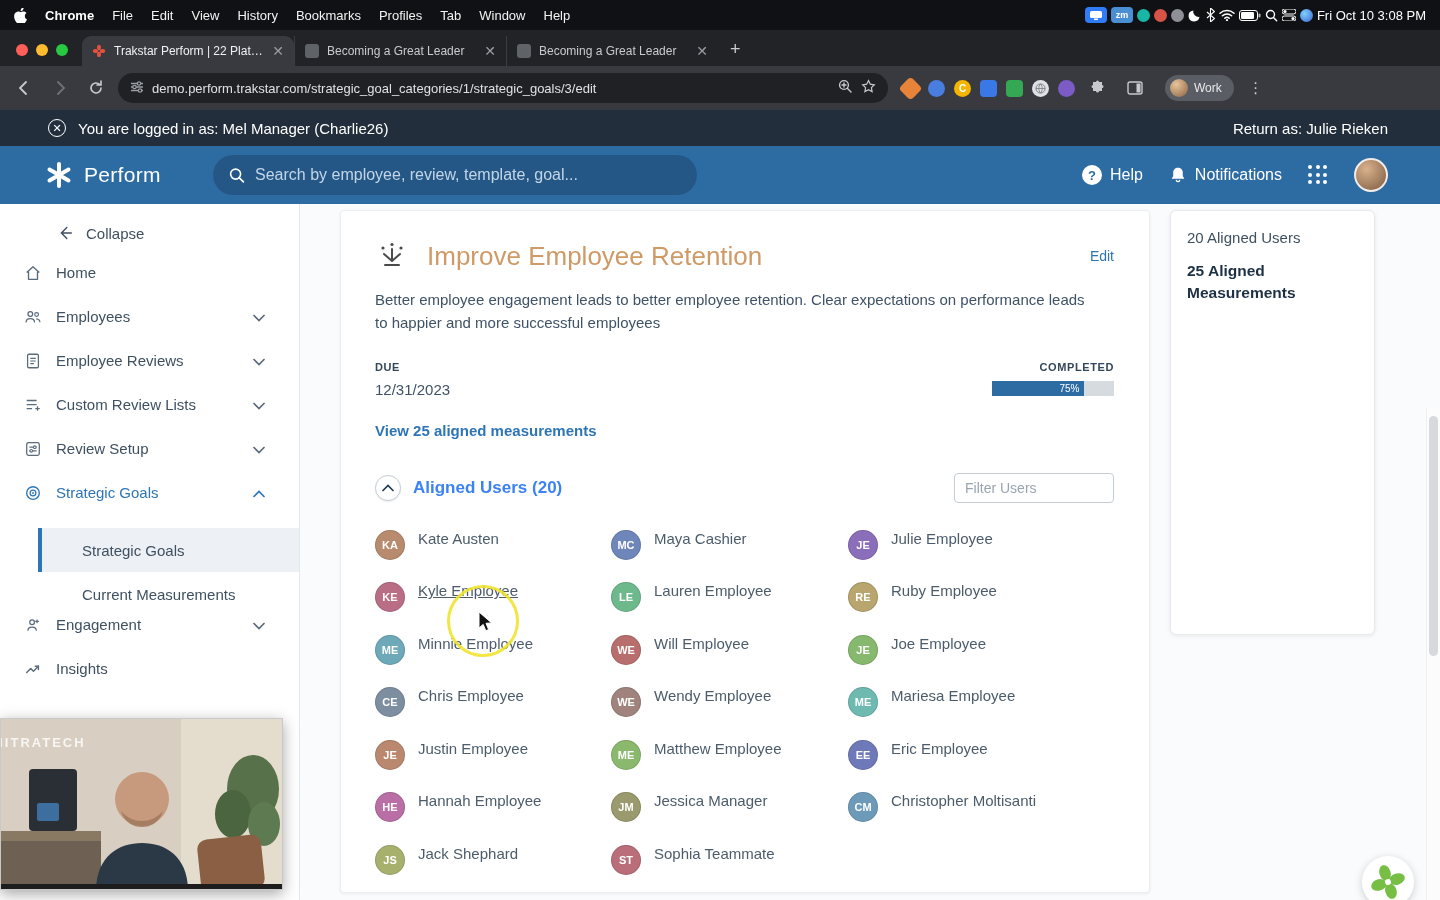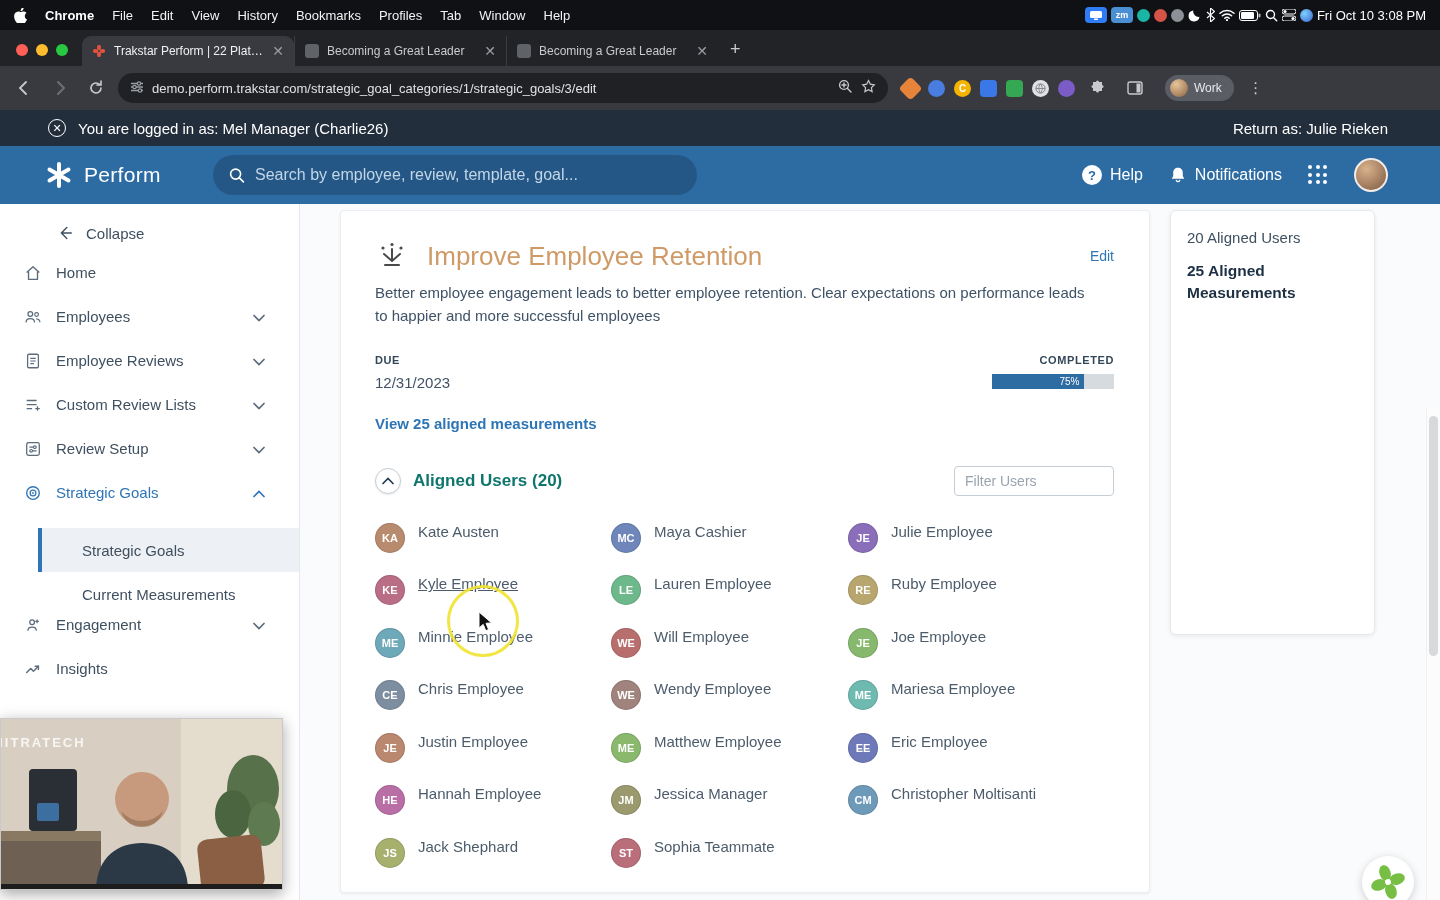--- a/index.html
+++ b/index.html
@@ -86,33 +86,33 @@
   .sub-item { display:flex; align-items:center; height:44px; margin-left:38px; padding-left:44px; color:#3f5060; font-size:15px; }
   .sub-item.selected { background:#edf0f4; border-left:4px solid var(--link_blue,#2e75b5); padding-left:40px; }
   .main { position:absolute; top:0; left:300px; width:1140px; height:696px; }
 
   .card { position:absolute; left:40px; top:6px; width:810px; height:683px; background:#fff;
     border:1px solid #eceef1; box-shadow:0 1px 3px rgba(16,24,40,.07); border-radius:4px;
     padding:0 35px 0 34px; overflow:hidden; }
   .goal-head { display:flex; align-items:center; gap:18px; margin-top:28px; }
   .goal-title { font-size:26px; color:var(--title_tan,#cf9a66); font-weight:400; }
   .edit-link { margin-left:auto; color:var(--link_blue,#2e75b5); font-size:14px; cursor:pointer; }
-  .goal-desc { margin-top:8px; max-width:725px; color:#3f5266; font-size:15px; line-height:1.55; }
+  .goal-desc { margin-top:15px; max-width:725px; color:#3f5266; font-size:15px; line-height:1.55; }
   .due-row { display:flex; margin-top:26px; }
   .mini-label { font-size:11px; font-weight:bold; color:#33475b; letter-spacing:.6px; }
   .due-date { margin-top:8px; font-size:15px; color:#3f5266; }
   .completed-block { margin-left:auto; width:122px; text-align:right; }
   .progress { margin-top:8px; width:122px; height:15px; background:#d6dbe0; overflow:hidden; }
   .progress-fill { height:100%; background:var(--progress_blue,#2d6ba3); color:#fff; font-size:10px;
     display:flex; align-items:center; justify-content:flex-end; padding-right:4px; }
   .view-link { margin-top:24px; color:var(--link_blue,#2e75b5); font-size:15px; font-weight:600; cursor:pointer; width:max-content; }
   .au-head { margin-top:34px; display:flex; align-items:center; gap:12px; }
   .chev-circle { width:26px; height:26px; border-radius:50%; border:1px solid #c4cdd5; background:#fff;
     box-shadow:0 1px 2px rgba(0,0,0,.08); display:flex; align-items:center; justify-content:center; color:#203b56; }
-  .au-title { font-size:17px; font-weight:bold; color:#0f766e; }
+  .au-title { font-size:17px; font-weight:bold; color:#3b82f6; }
   .filter-input { margin-left:auto; width:160px; height:30px; border:1px solid #c4cdd5; border-radius:4px;
     padding:0 10px; font-size:14px; color:#737373; font-family:inherit; outline:none; }
   .filter-input::placeholder { color:#98a4b0; }
   .users-grid { margin-top:16px; display:grid; grid-template-columns:236px 237px 1fr; grid-auto-rows:52.5px; align-items:center; }
   .user { display:flex; align-items:flex-start; gap:13px; cursor:pointer; }
   .avatar { width:30px; height:30px; border-radius:50%; color:#fff; font-size:11px; font-weight:bold;
     display:inline-flex; align-items:center; justify-content:center; flex:0 0 auto;
     box-shadow:inset 0 0 0 1px rgba(0,0,0,.12); }
   .uname { font-size:15px; color:#4c5c6b; }
   .uname.hovered { text-decoration:underline; }

